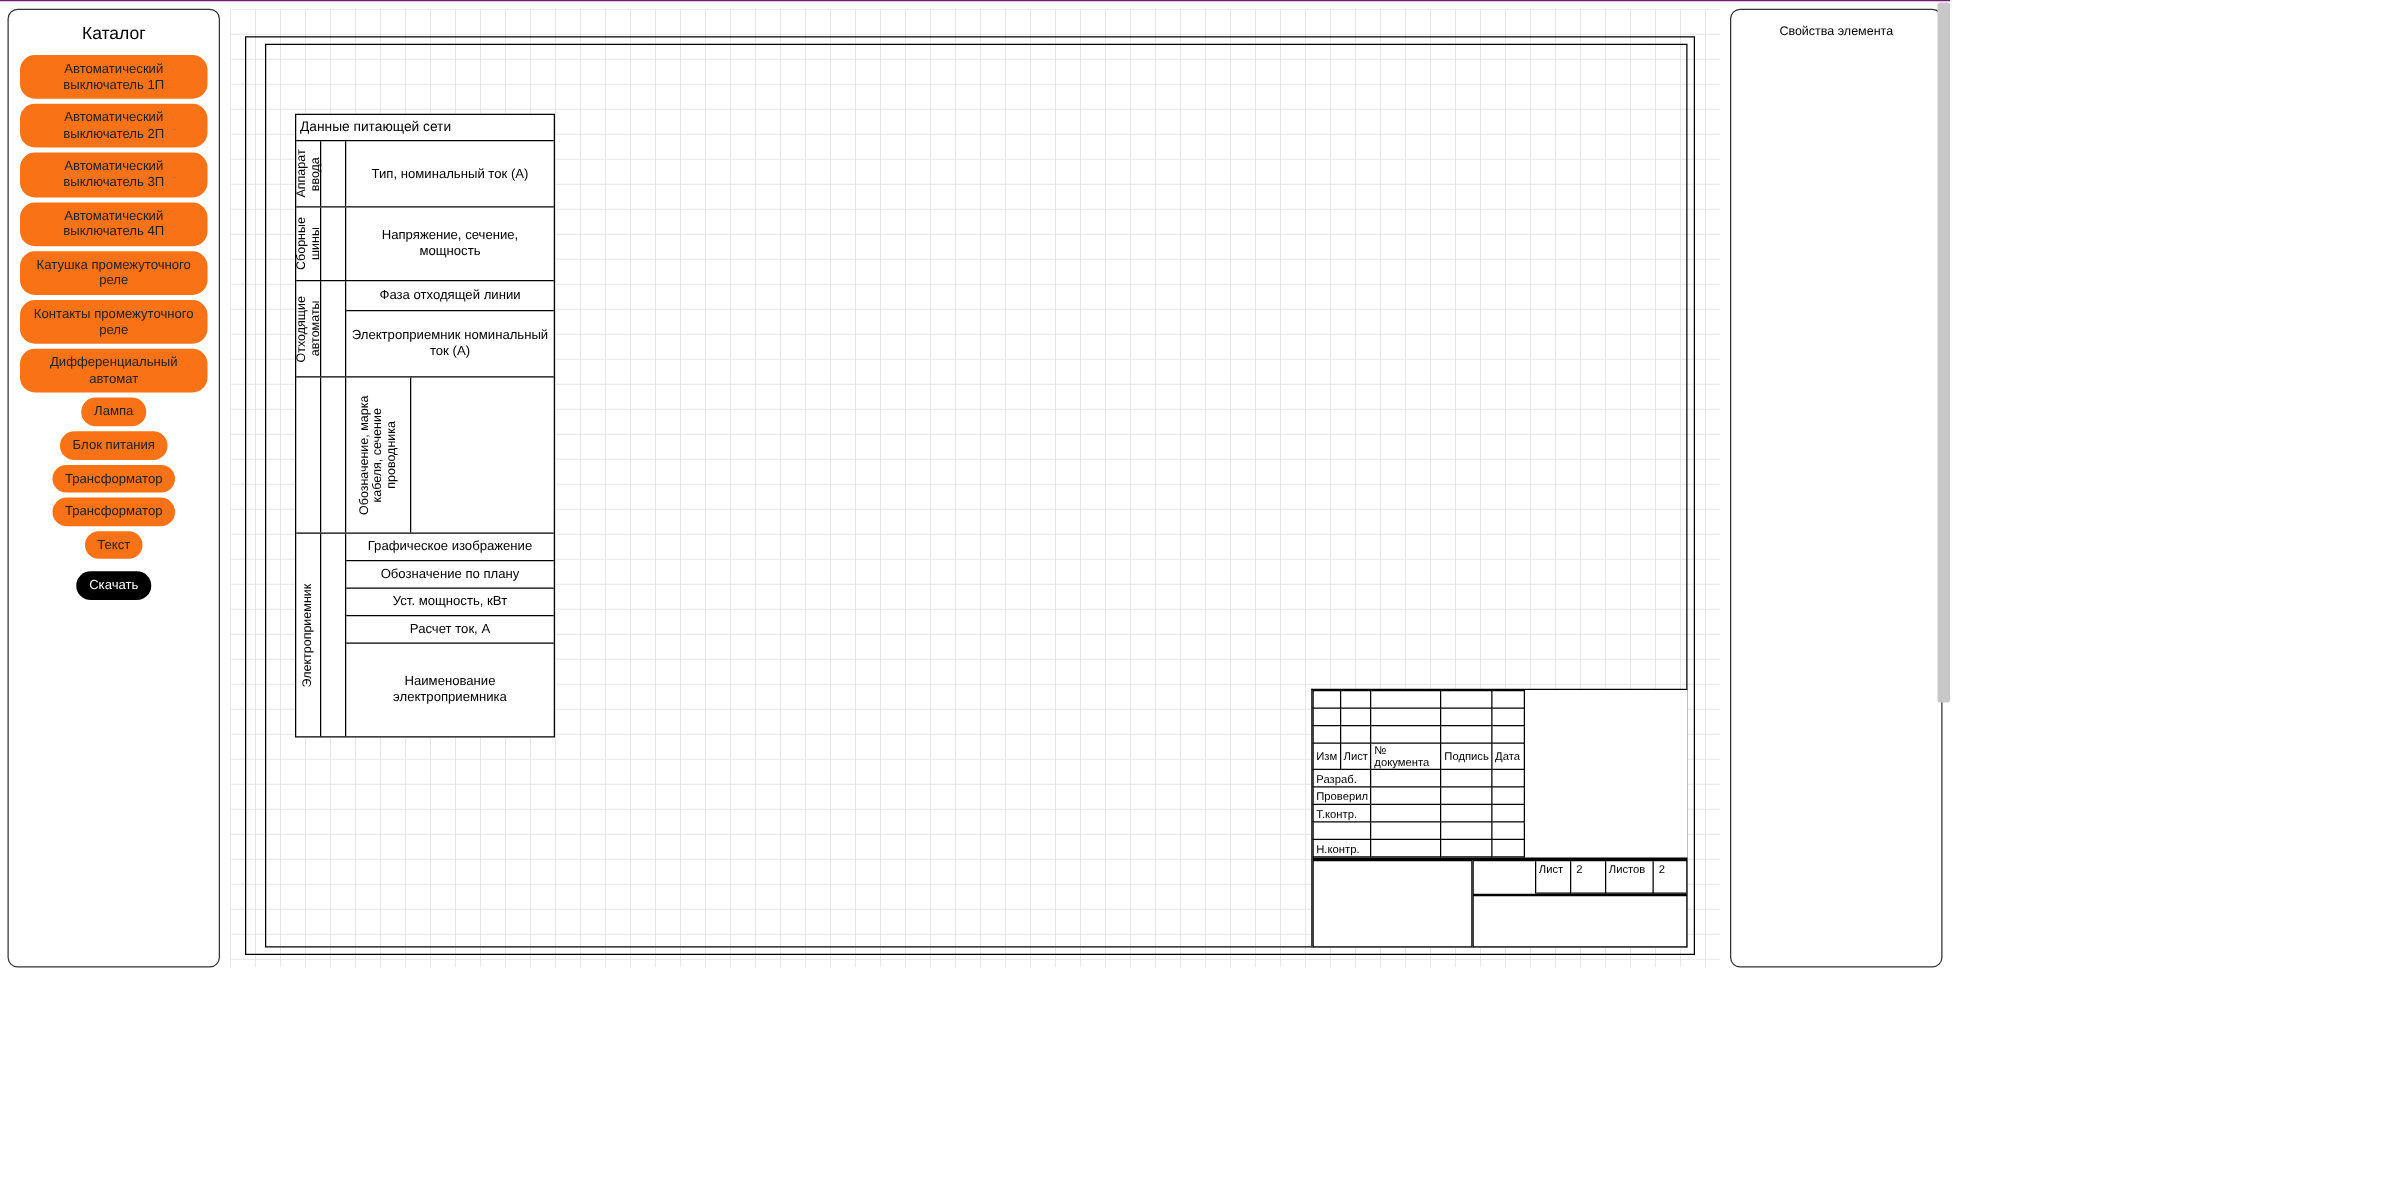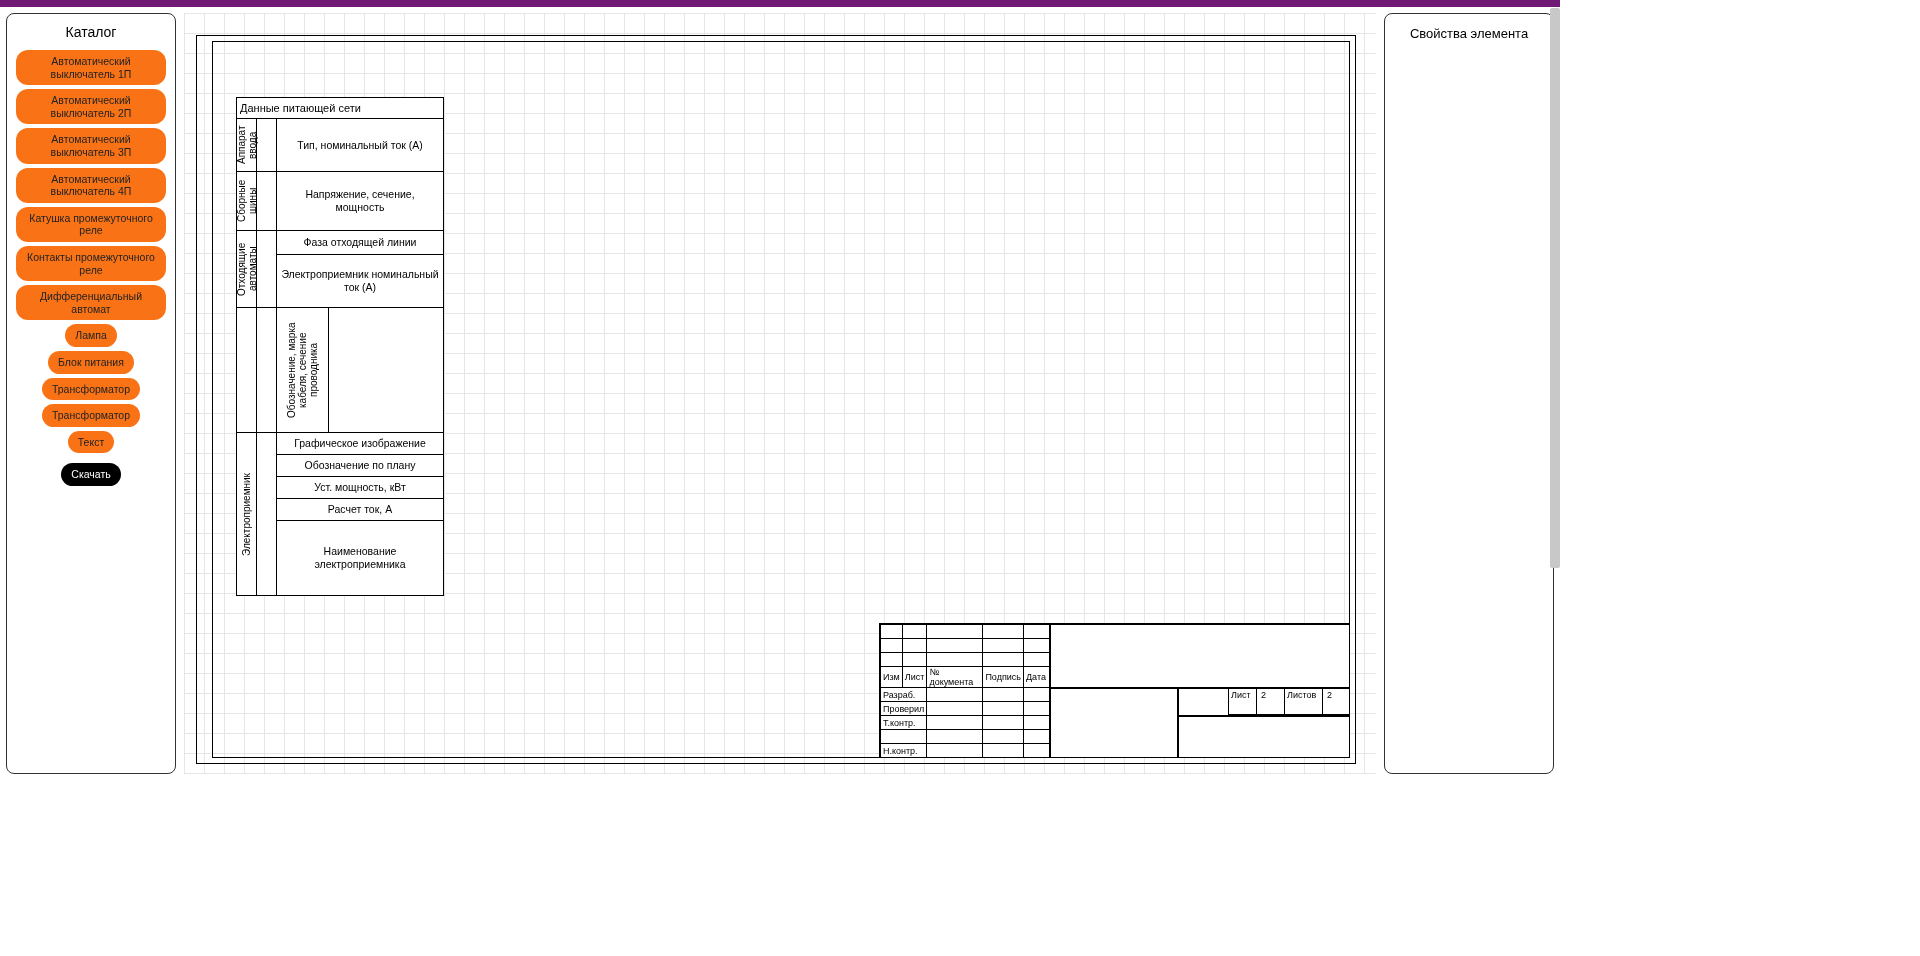--- a/index.html
+++ b/index.html
@@ -6,21 +6,21 @@
 body {
   font-family: -apple-system, BlinkMacSystemFont, "Segoe UI", Arial, sans-serif;
   background: #ffffff;
   overflow-x: auto;
 }
 .app {
   display: flex;
   width: 1560px;
   height: 780px;
   position: relative;
-  border-top: 7px solid #701a75;
+  border-top: 1px solid #701a75;
 }
 .sidebar-left {
   width: 170px;
   min-width: 170px;
   padding: 10px 8px;
   border: 1px solid #333;
   border-radius: 8px;
   margin: 6px;
   background: #fff;
 }
@@ -139,20 +139,21 @@
 .stamp {
   position: absolute;
   bottom: 16px;
   right: 26px;
   border: 1px solid #000;
   border-right: none;
   border-bottom: none;
   background: #fff;
   font-size: 9px;
   display: flex;
+  flex-direction: column;
 }
 .stamp table { border-collapse: collapse; }
 .stamp td {
   border: 1px solid #000;
   padding: 0 2px;
   height: 14px;
   font-size: 9px;
   vertical-align: middle;
 }
 .stamp-left { }
@@ -162,21 +163,21 @@
   width: 170px;
   min-width: 170px;
   padding: 12px 8px;
   border: 1px solid #333;
   border-radius: 8px;
   margin: 6px;
   background: #fff;
 }
 .sidebar-right h3 {
   text-align: center;
-  font-size: 13px;
+  font-size: 10px;
   font-weight: 500;
 }
 .scroll-thumb {
   position: absolute;
   right: 0;
   top: 1px;
   width: 10px;
   height: 560px;
   background: #c8c8c8;
   border-radius: 2px;

